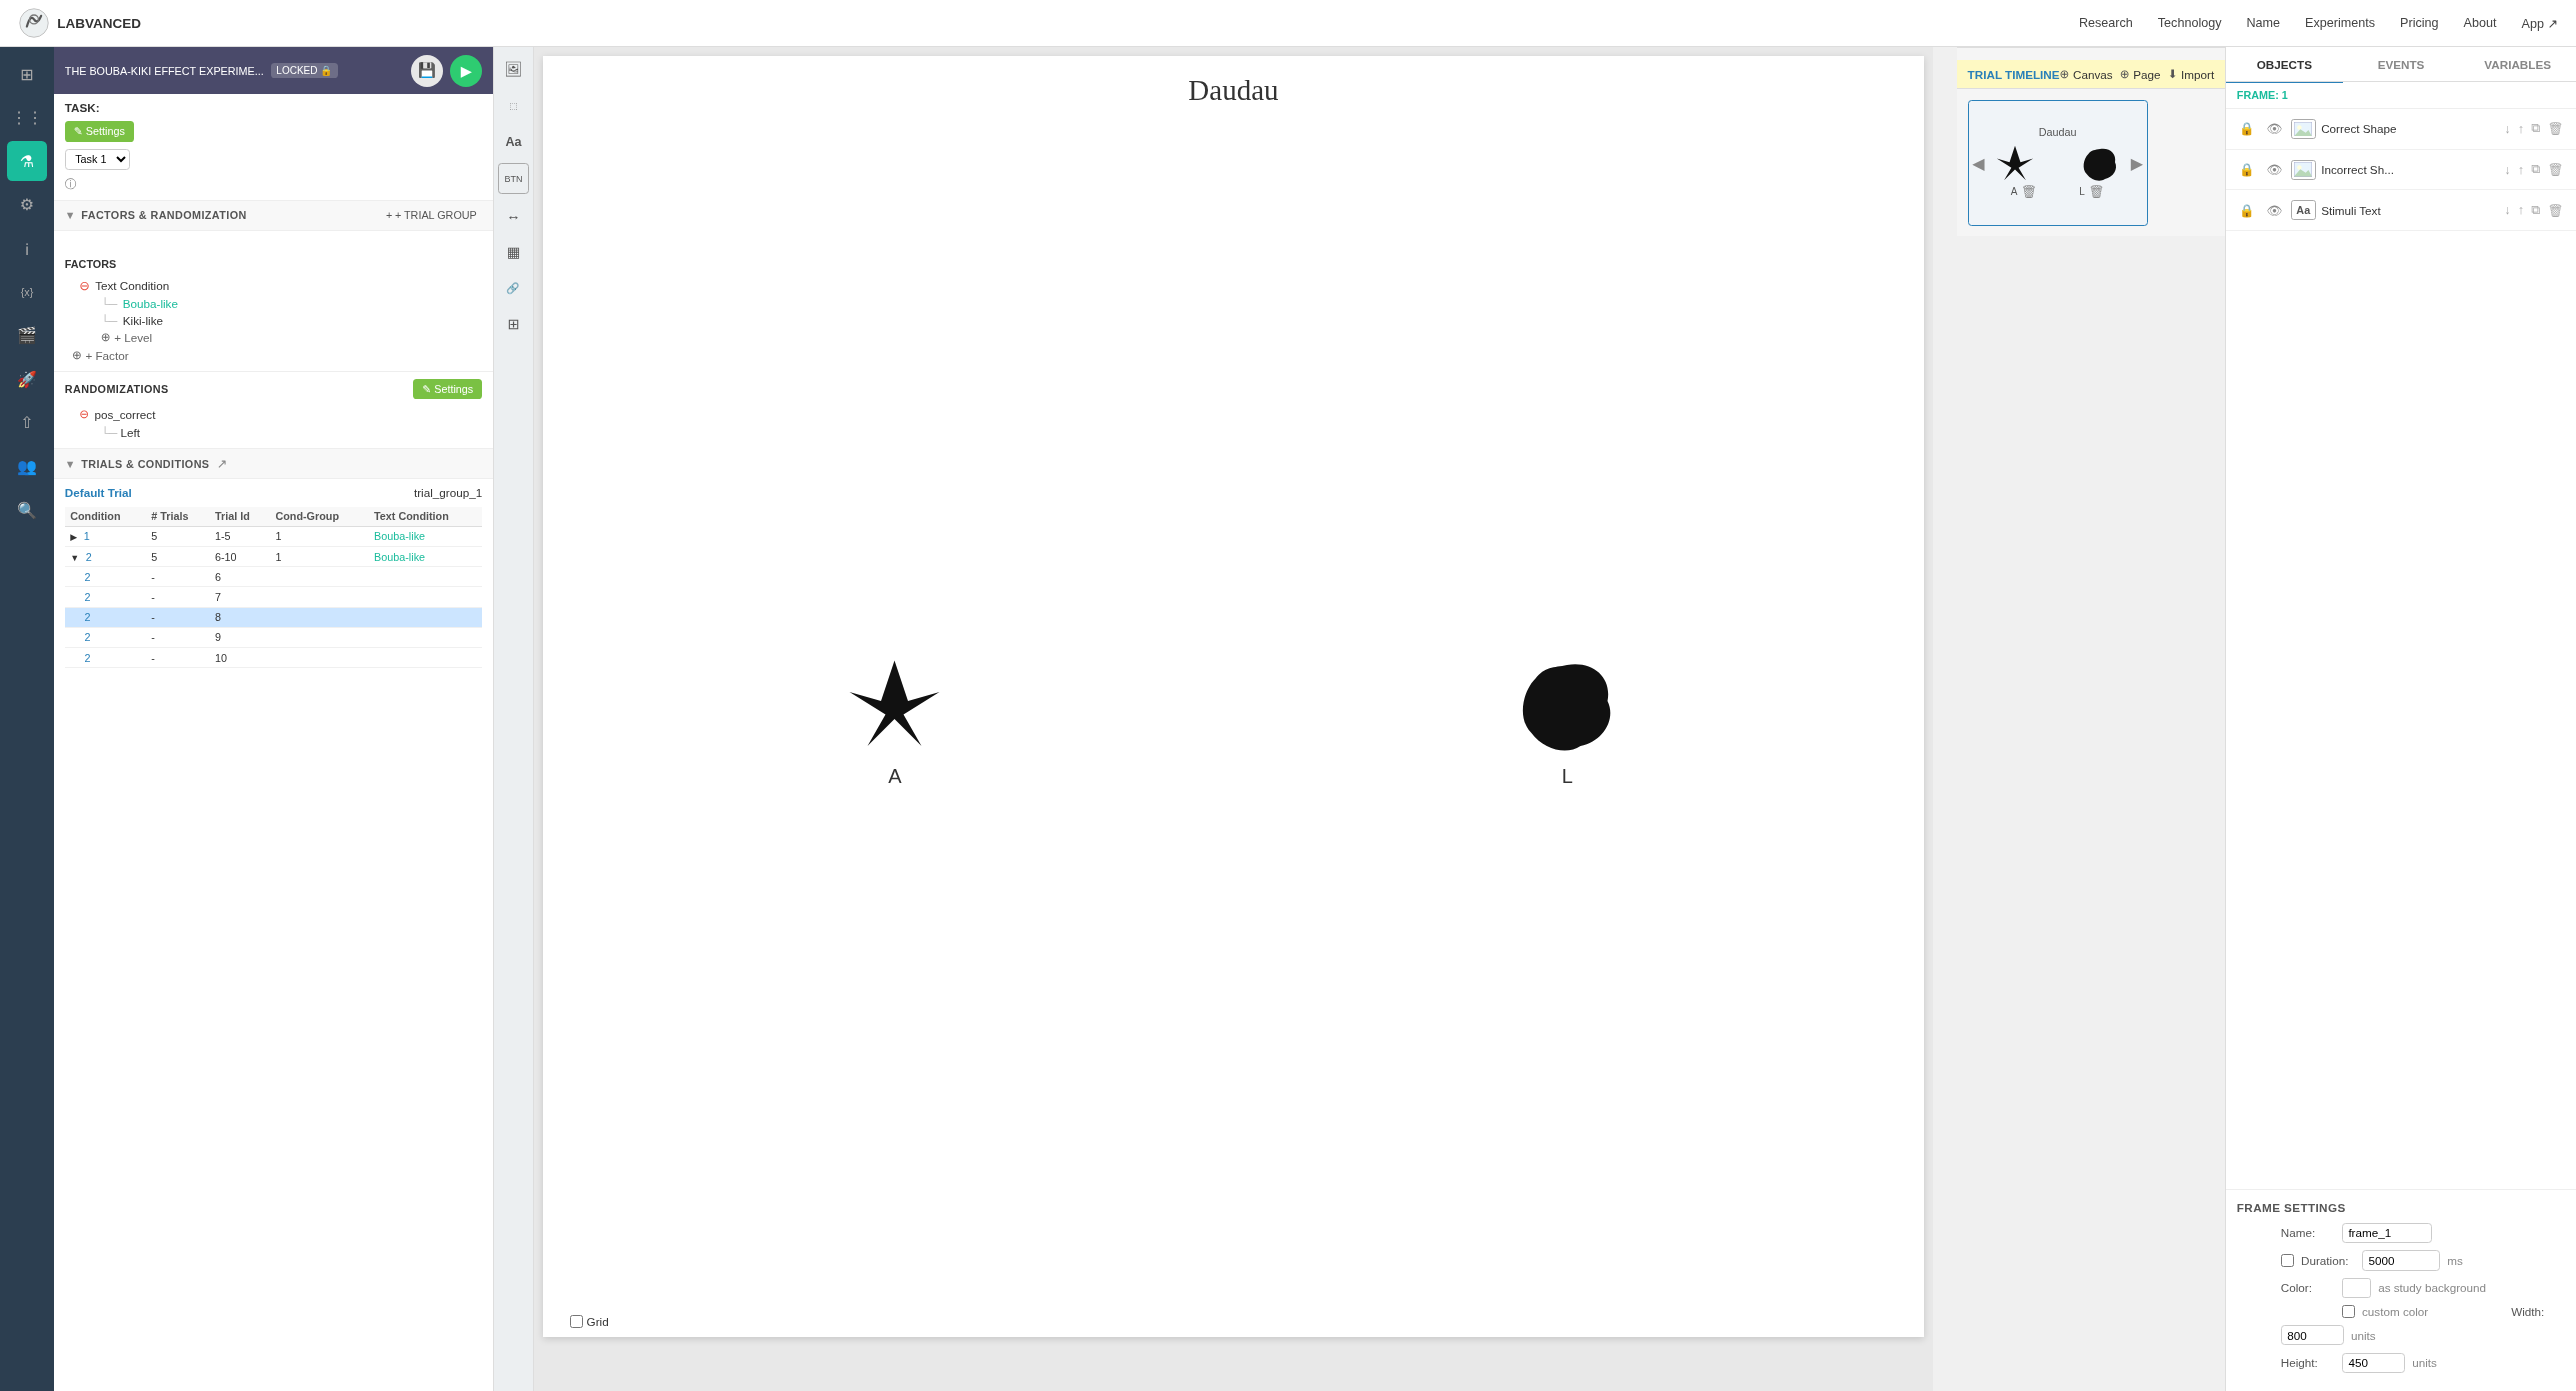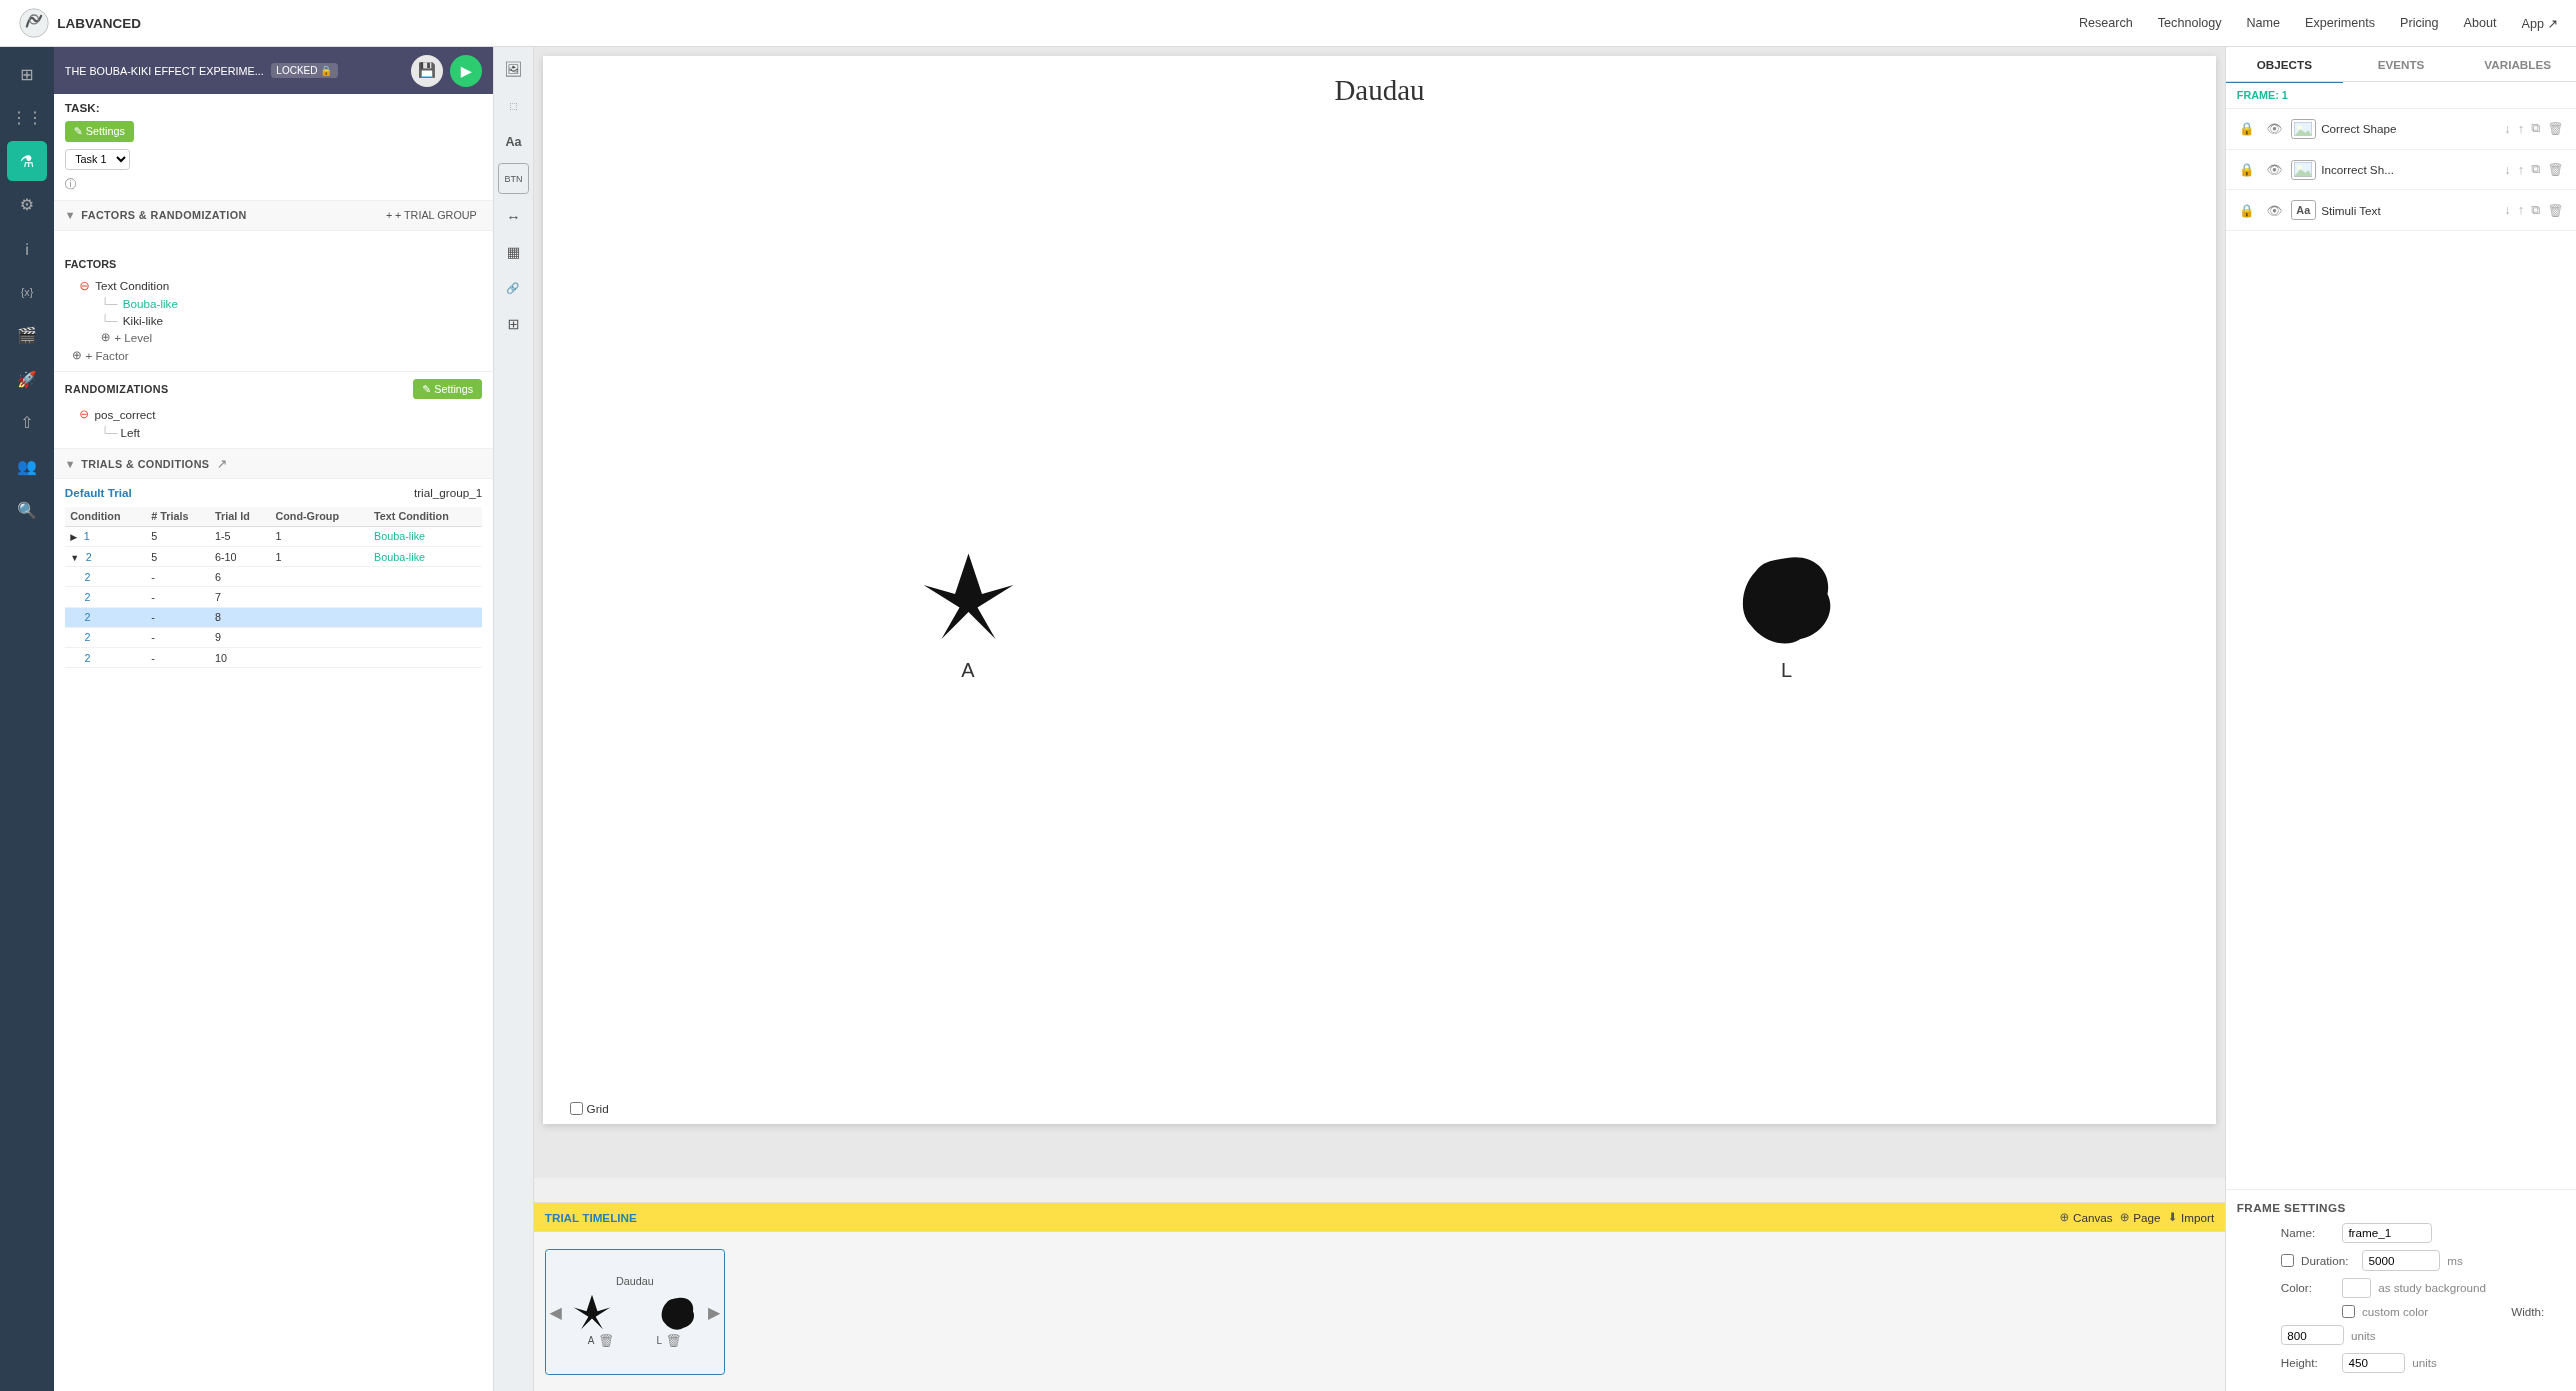--- a/index.html
+++ b/index.html
@@ -80,38 +80,38 @@
     .trials-table { width: 100%; border-collapse: collapse; font-size: 10.8px; }
     .trials-table th { text-align: left; padding: 3.6px 5.4px; border-bottom: 0.9px solid #ddd; font-weight: 600; color: #555; background: #f8f8f8; }
     .trials-table td { padding: 3.6px 5.4px; border-bottom: 0.9px solid #f0f0f0; }
     .trials-table tr.selected { background: #cce5ff; }
     .trials-table tr.selected td { background: #cce5ff; }
     .condition-name { color: #2980b9; }
     .canvas-toolbar { width: 40px; background: #eceff1; border-right: 0.9px solid #ddd; display: flex; flex-direction: column; align-items: center; padding: 7.2px 0; gap: 5.4px; flex-shrink: 0; }
     .canvas-tool-btn { width: 31px; height: 31px; display: flex; align-items: center; justify-content: center; border-radius: 3.6px; cursor: pointer; color: #555; font-size: 14.4px; background: none; border: none; }
 
     .canvas-and-toolbar { display: flex; flex: 1; overflow: hidden; }
-    .canvas-main { flex: 1; display: flex; flex-direction: column; overflow: hidden; gap: 24px; }
+    .canvas-main { flex: 1; display: flex; flex-direction: row; overflow: hidden; gap: 24px; }
 
     .canvas-area { flex: 1; background: #e8e8e8; position: relative; overflow: hidden; }
     .canvas-frame { position: absolute; top: 9px; left: 9px; right: 9px; bottom: 54px; background: #fff; box-shadow: 0 1.8px 7.2px rgba(0,0,0,0.15); display: flex; flex-direction: column; align-items: center; justify-content: flex-start; padding: 18px; }
     .canvas-title { font-size: 29px; font-weight: 400; margin-bottom: 18px; font-family: Georgia, serif; }
     .canvas-shapes { display: flex; align-items: center; justify-content: space-around; width: 100%; flex: 1; }
     .shape-item { display: flex; flex-direction: column; align-items: center; gap: 10.8px; }
     .shape-label { font-size: 20px; font-weight: 400; }
     .grid-checkbox-area { position: absolute; bottom: 9px; left: 27px; display: flex; align-items: center; gap: 3.6px; font-size: 11.7px; }
 
     
     .bouba-shape { width: 108px; height: 99px; }
     
     .kiki-shape { width: 99px; height: 99px; }
 
     
     .timeline-area { height: 189px; background: #f5f5f5; border-top: 0.9px solid #ddd; display: flex; flex-direction: column; }
-    .timeline-header { display: flex; align-items: center; justify-content: space-between; padding: 7.2px 10.8px; border-bottom: 0.9px solid #ddd; background: #fde047; }
+    .timeline-header { display: flex; align-items: center; justify-content: space-between; padding: 7.2px 10.8px; border-bottom: 0.9px solid #ddd; background: #fef9c3; margin-top: 12px; }
     .timeline-title { font-weight: bold; font-size: 11.7px; color: #2980b9; }
     .timeline-btns { display: flex; align-items: center; gap: 7.2px; }
     .timeline-btn { display: flex; align-items: center; gap: 3.6px; cursor: pointer; font-size: 11.7px; color: #333; }
     .timeline-content { flex: 1; display: flex; align-items: center; padding: 7.2px 10.8px; gap: 7.2px; }
     .timeline-frame { border: 1.8px solid #2980b9; border-radius: 3.6px; width: 180px; height: 126px; background: #f0f4f8; display: flex; flex-direction: column; align-items: center; justify-content: center; position: relative; padding: 7.2px; }
     .timeline-frame-title { font-size: 10.8px; color: #555; margin-bottom: 5.4px; }
     .timeline-frame-content { display: flex; align-items: center; justify-content: space-around; width: 100%; gap: 7.2px; }
     .timeline-nav { color: #888; cursor: pointer; font-size: 16px; position: absolute; }
     .timeline-nav.left { left: 3.6px; top: 50%; transform: translateY(-50%); }
     .timeline-nav.right { right: 3.6px; top: 50%; transform: translateY(-50%); }

